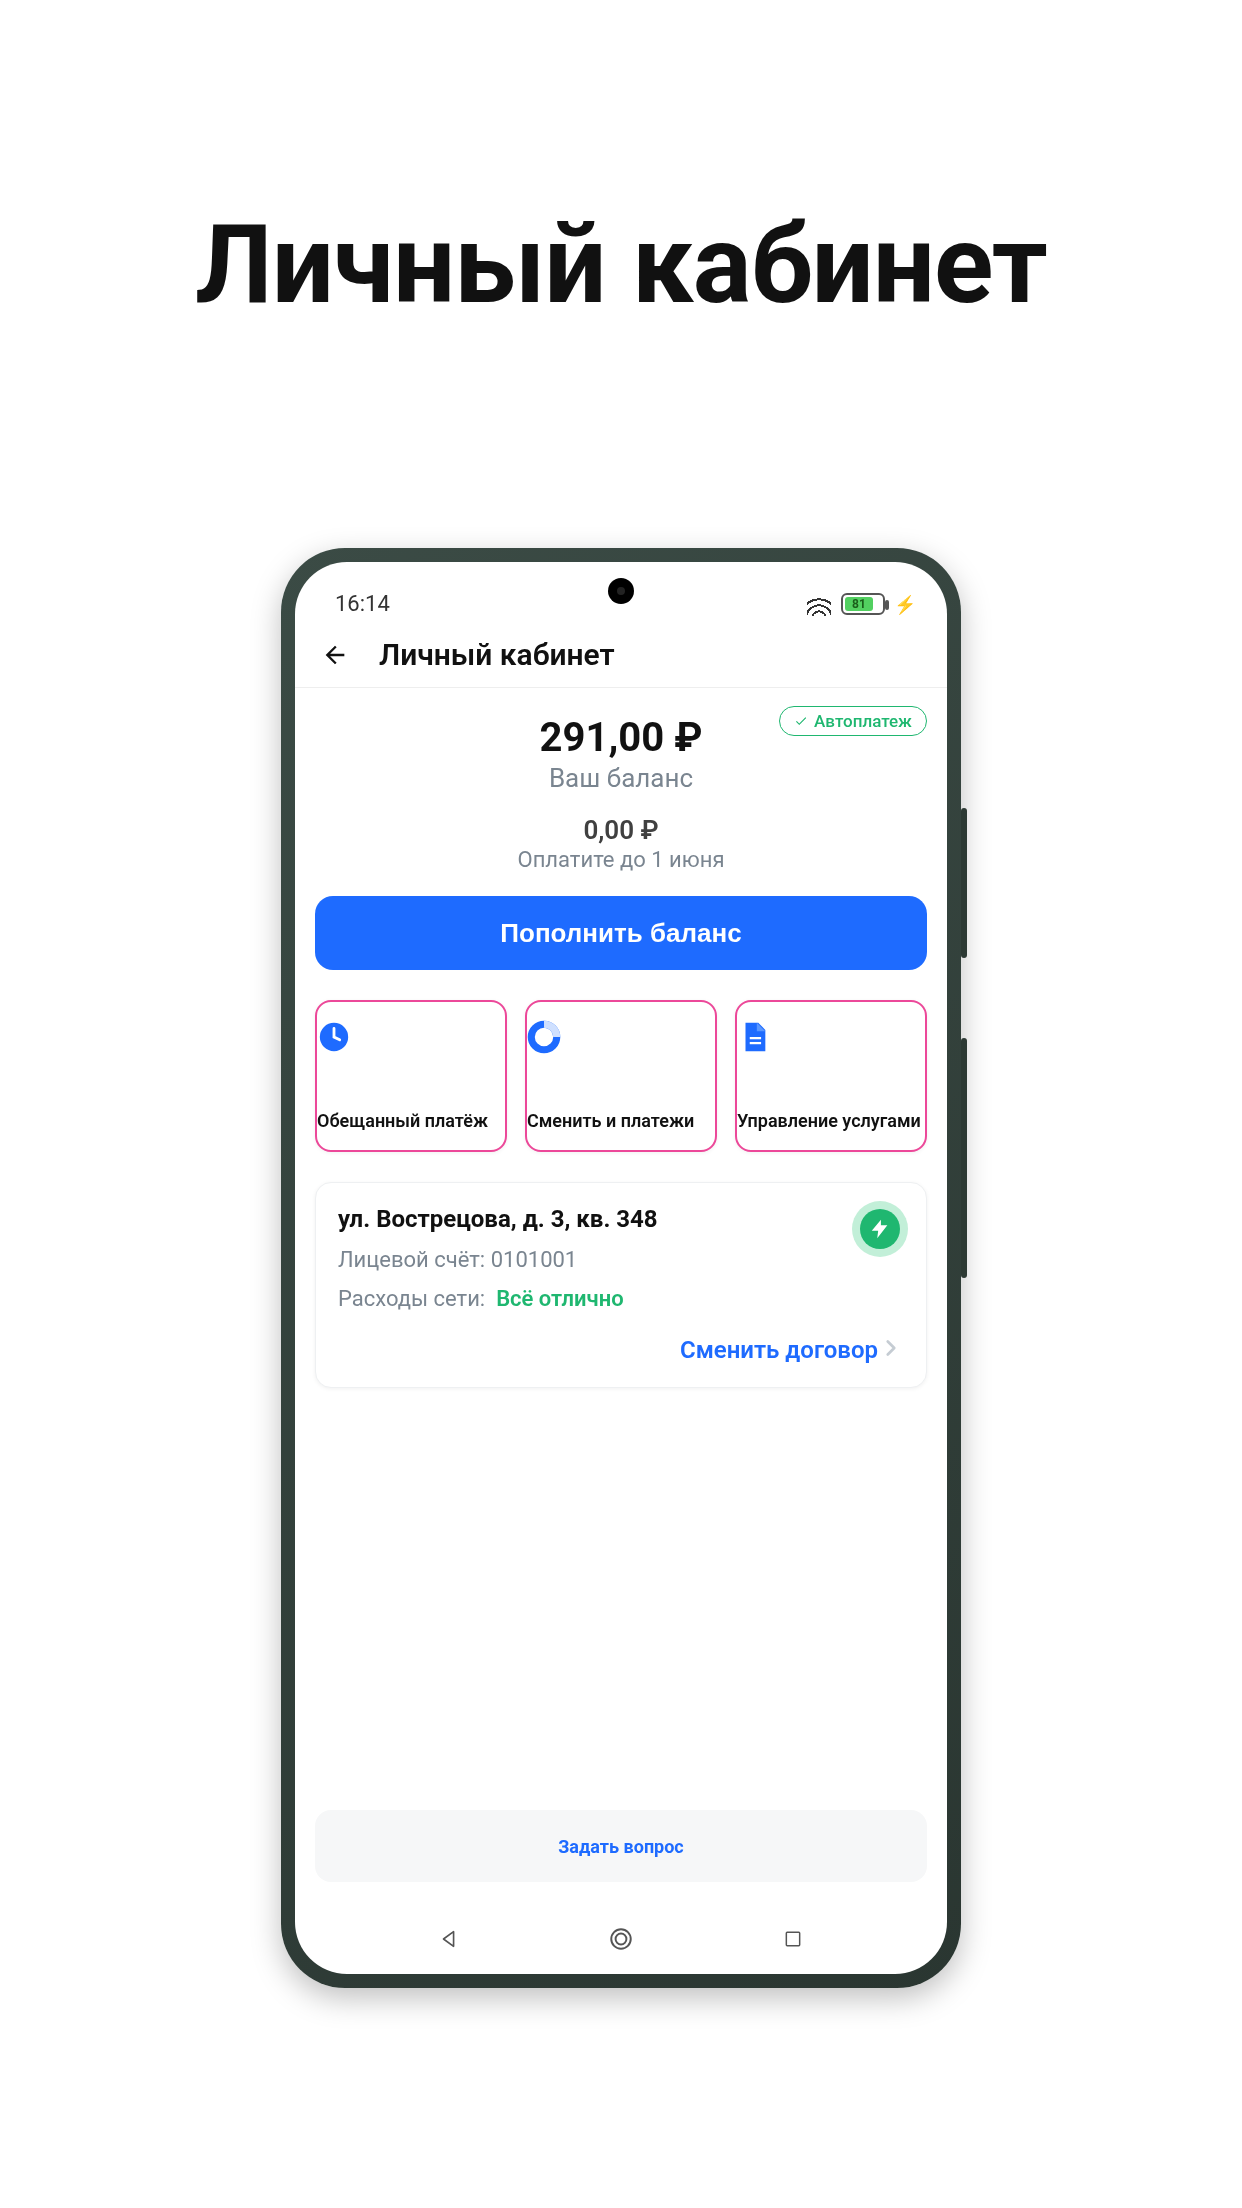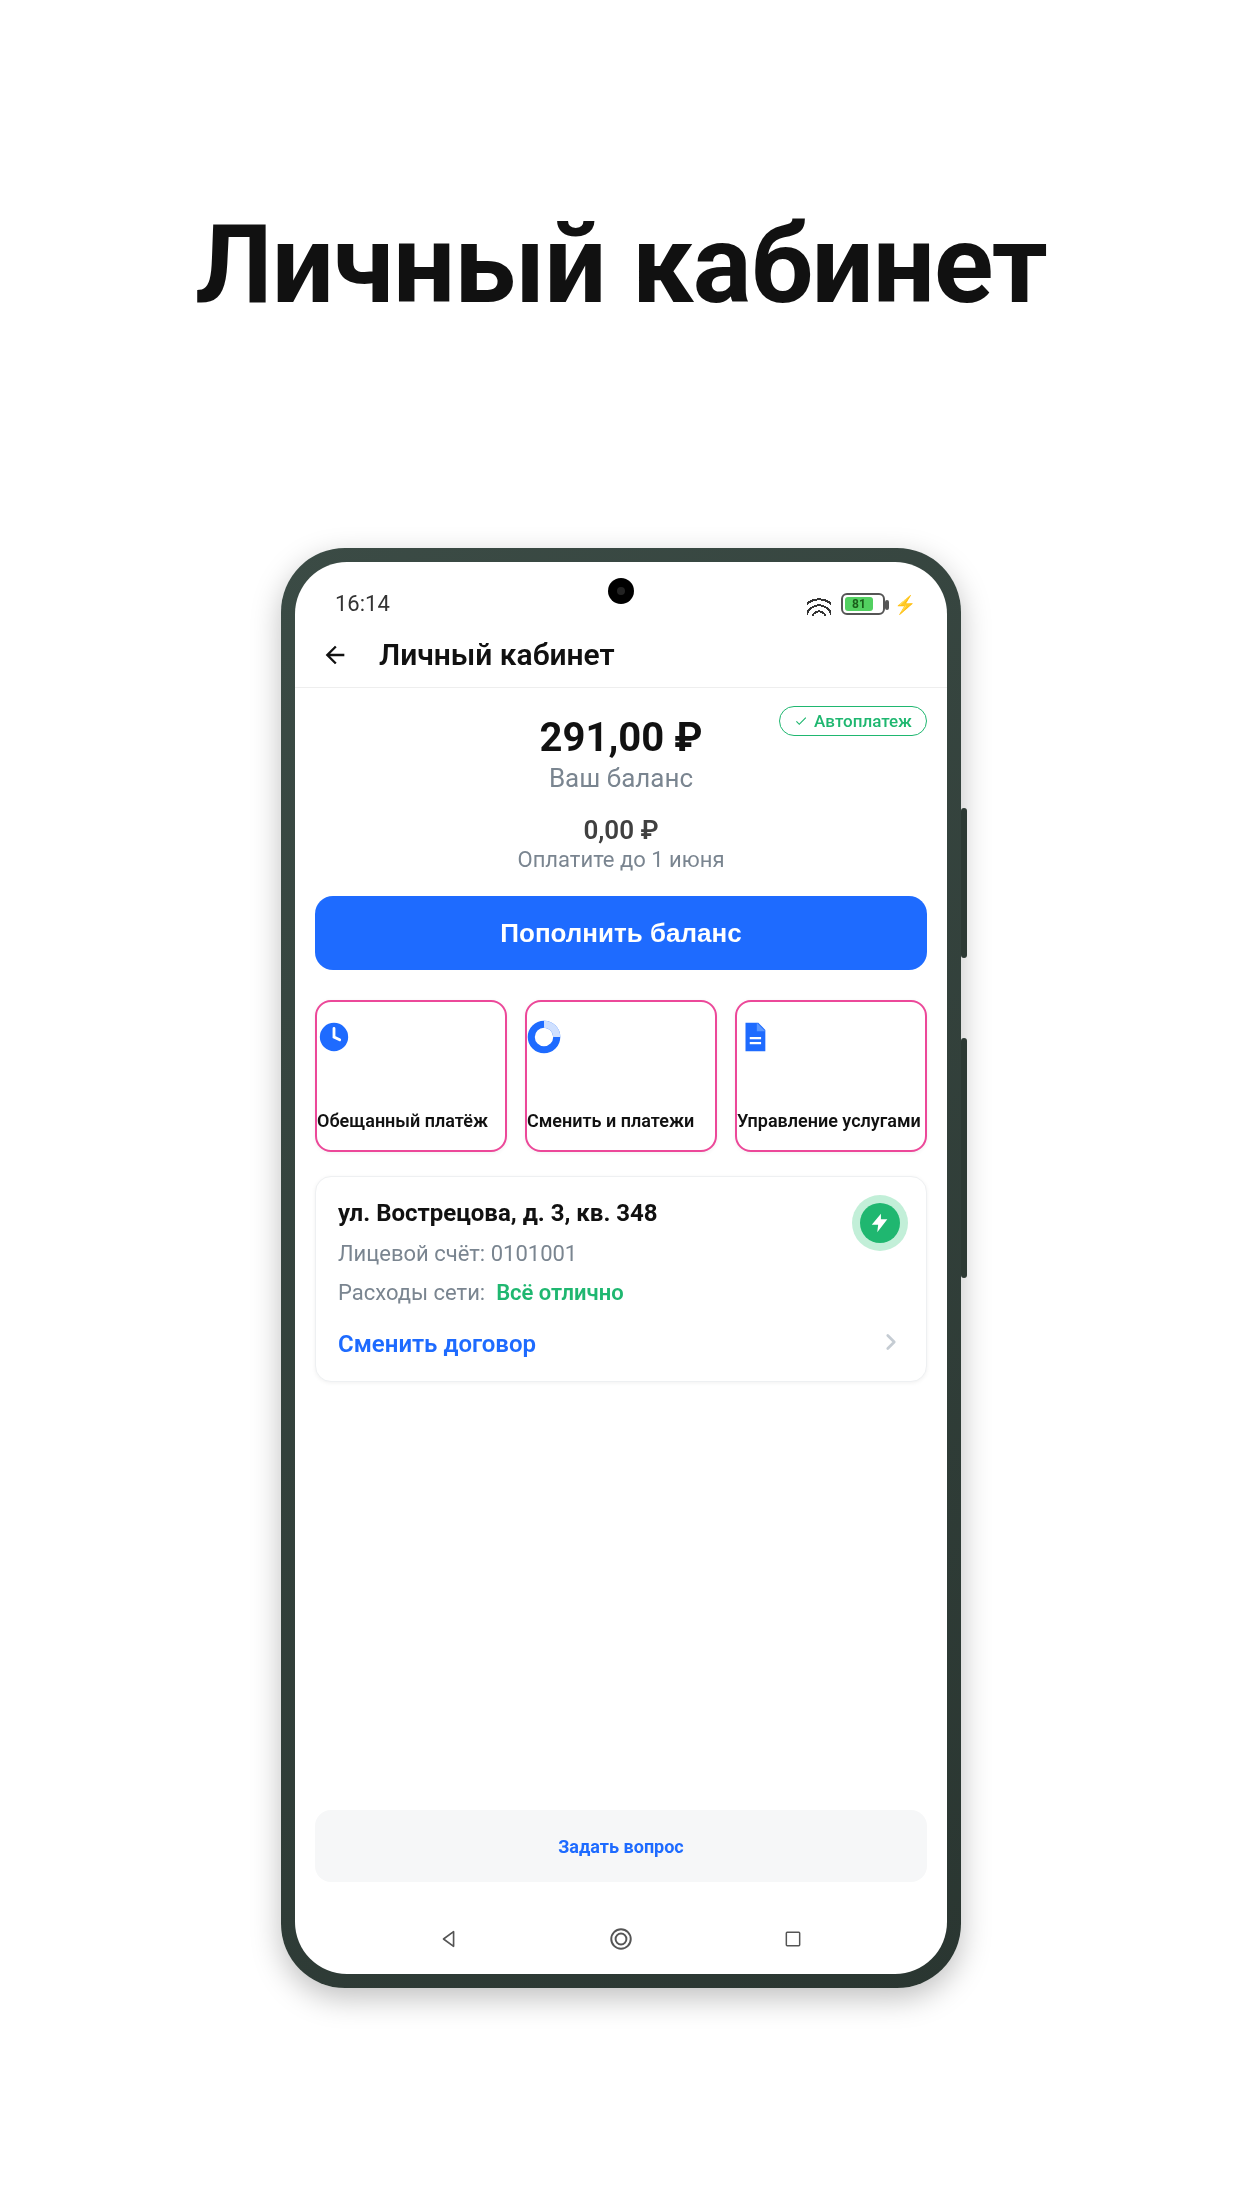--- a/index.html
+++ b/index.html
@@ -252,21 +252,21 @@
     color:var(--blue);
   }
   .tile .label {
     font-size:18px;
     font-weight:600;
     color:#111;
     line-height:1.25;
   }
 
   .account-card {
-    margin-top:24px;
+    margin-top:30px;
     border-radius:16px;
     background:var(--card-bg);
     box-shadow:var(--card-shadow);
     border:1px solid #eef0f2;
     padding:22px 22px;
     position:relative;
   }
   .account-card .addr {
     font-size:24px;
     font-weight:700;
@@ -298,21 +298,21 @@
     background:var(--green);
     display:flex;
     align-items:center;
     justify-content:center;
     color:#fff;
   }
   .change-row {
     margin-top:24px;
     display:flex;
     align-items:center;
-    justify-content:space-between;
+    justify-content:flex-end;
   }
   .change-link {
     font-size:24px;
     font-weight:600;
     color:var(--blue);
   }
   .chevron {
     color:#c5ccd3;
   }
 

